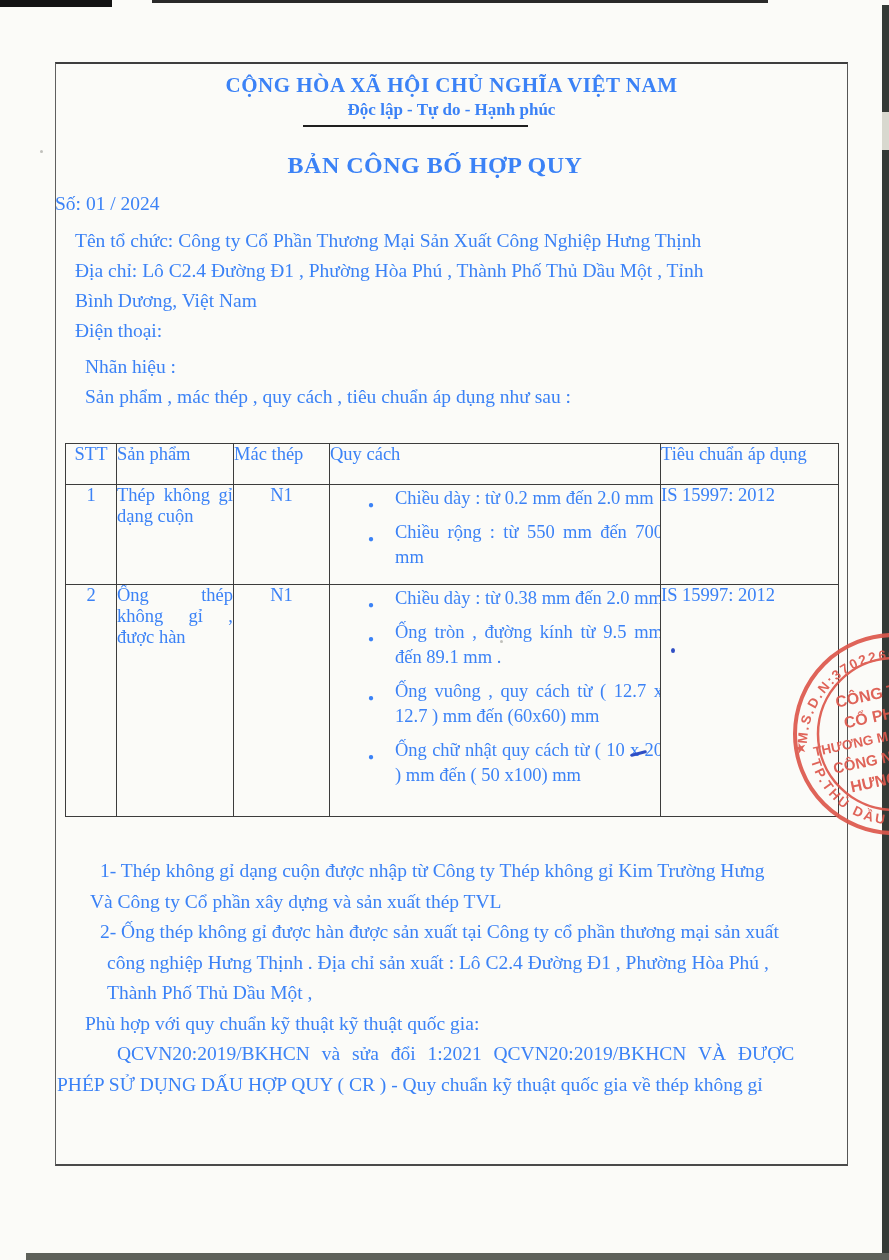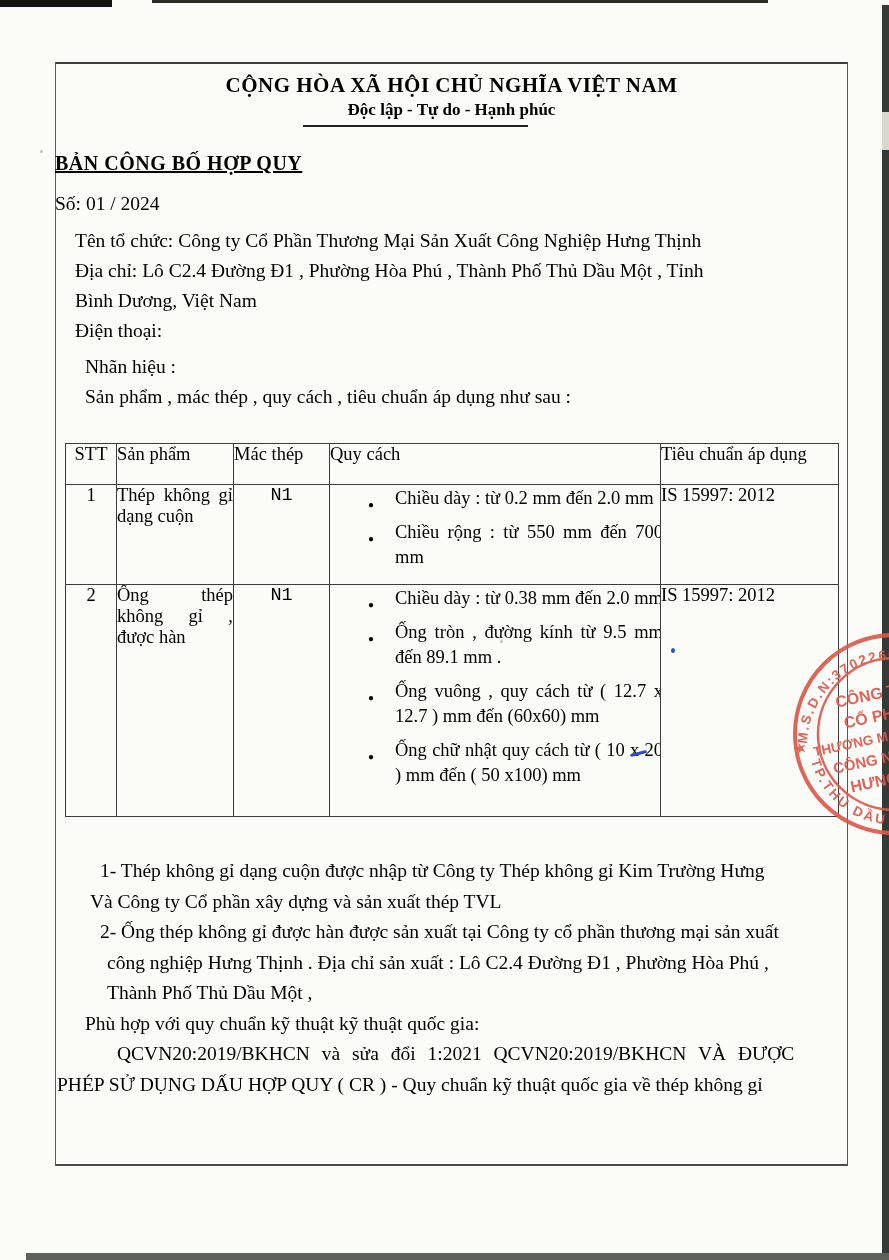--- a/index.html
+++ b/index.html
@@ -1,19 +1,19 @@
 <!DOCTYPE html>
 <html><head>
 <meta charset="utf-8">
 <style>
   html,body{margin:0;padding:0;background:#e8e8e4;}
   .page{
     position:relative; width:889px; height:1260px; overflow:hidden;
     background:#fbfbf8; font-family:"Liberation Serif","DejaVu Serif",serif;
-    color:#000000;
+    color:#3b82f6;
   }
   
   .artifact{position:absolute;}
   .top-left-bar{left:0;top:0;width:112px;height:7px;background:#141414;}
   .top-line{left:152px;top:0;width:616px;height:3px;background:#2a2a2a;}
   .right-strip{left:882px;top:5px;width:7px;height:1255px;background:#343a36;}
   .right-strip-notch{left:882px;top:112px;width:7px;height:38px;background:#d8d8cf;}
   .bottom-strip{left:26px;top:1253px;width:863px;height:7px;background:#5e615a;}
   .speck{background:#9a9a92;border-radius:50%;opacity:.6;}
 
@@ -22,39 +22,39 @@
     border-top:2px solid #3e3e3e;border-left:1px solid #5f5f5f;
     border-right:1px solid #565656;border-bottom:2px solid #4a4a4a;
     background:transparent;
   }
 
   .nat-title{position:absolute;left:55px;top:73px;width:793px;text-align:center;
     font-size:21px;font-weight:bold;letter-spacing:.5px;}
   .motto{position:absolute;left:55px;top:100px;width:793px;text-align:center;
     font-size:17px;font-weight:bold;}
   .motto-underline{position:absolute;left:303px;top:125px;width:225px;height:2px;background:#1f1f1f;}
-  .doc-title{position:absolute;left:55px;top:152px;width:760px;
-    font-size:20px;font-weight:bold;letter-spacing:.5px;text-decoration:underline;}
+  .doc-title{position:absolute;left:55px;top:152px;width:760px;text-align:center;
+    font-size:24px;font-weight:bold;letter-spacing:.5px;}
   .doc-number{position:absolute;left:55px;top:193px;width:730px;font-size:19.5px;}
 
   .info-block{position:absolute;left:75px;top:226px;width:716px;font-size:19.5px;line-height:30px;}
   .info-block .line{white-space:nowrap;}
   .sub-block{margin-top:6px;margin-left:10px;}
   .bold{font-weight:bold;}
 
   table.spec{
     position:absolute;left:65px;top:443px;border-collapse:collapse;
     font-size:18.5px;table-layout:fixed;width:773px;
   }
   table.spec td{border:1.5px solid #3c3c3c;vertical-align:top;padding:0;overflow:hidden;}
   .hrow td{height:40px;vertical-align:middle;padding-left:14px;}
   td.c-stt{text-align:center;padding-left:0 !important;}
   .drow td{padding-top:9px;}
   td.c-prod{padding-left:12px;padding-right:4px;text-align:justify;}
-  td.c-grade{text-align:center;font-family:Liberation Mono, monospace;}
+  td.c-grade{text-align:center;}
   td.c-std{padding-left:12px;}
   .r1{height:100px;} .r2{height:232px;}
   ul.specs{margin:1px 0 0 0;padding:0 2px 0 65px;list-style:none;}
   ul.specs li{position:relative;line-height:25.5px;margin-bottom:8px;text-align:justify;width:268px;}
   ul.specs li::before{content:"●";font-size:10px;position:absolute;left:-27px;top:6px;}
 
   .notes{position:absolute;left:85px;top:856px;width:728px;font-size:19.5px;line-height:30.5px;}
   .n-ind1{margin-left:15px;}
   .n-ind2{margin-left:5px;}
   .n-ind3{margin-left:22px;}

